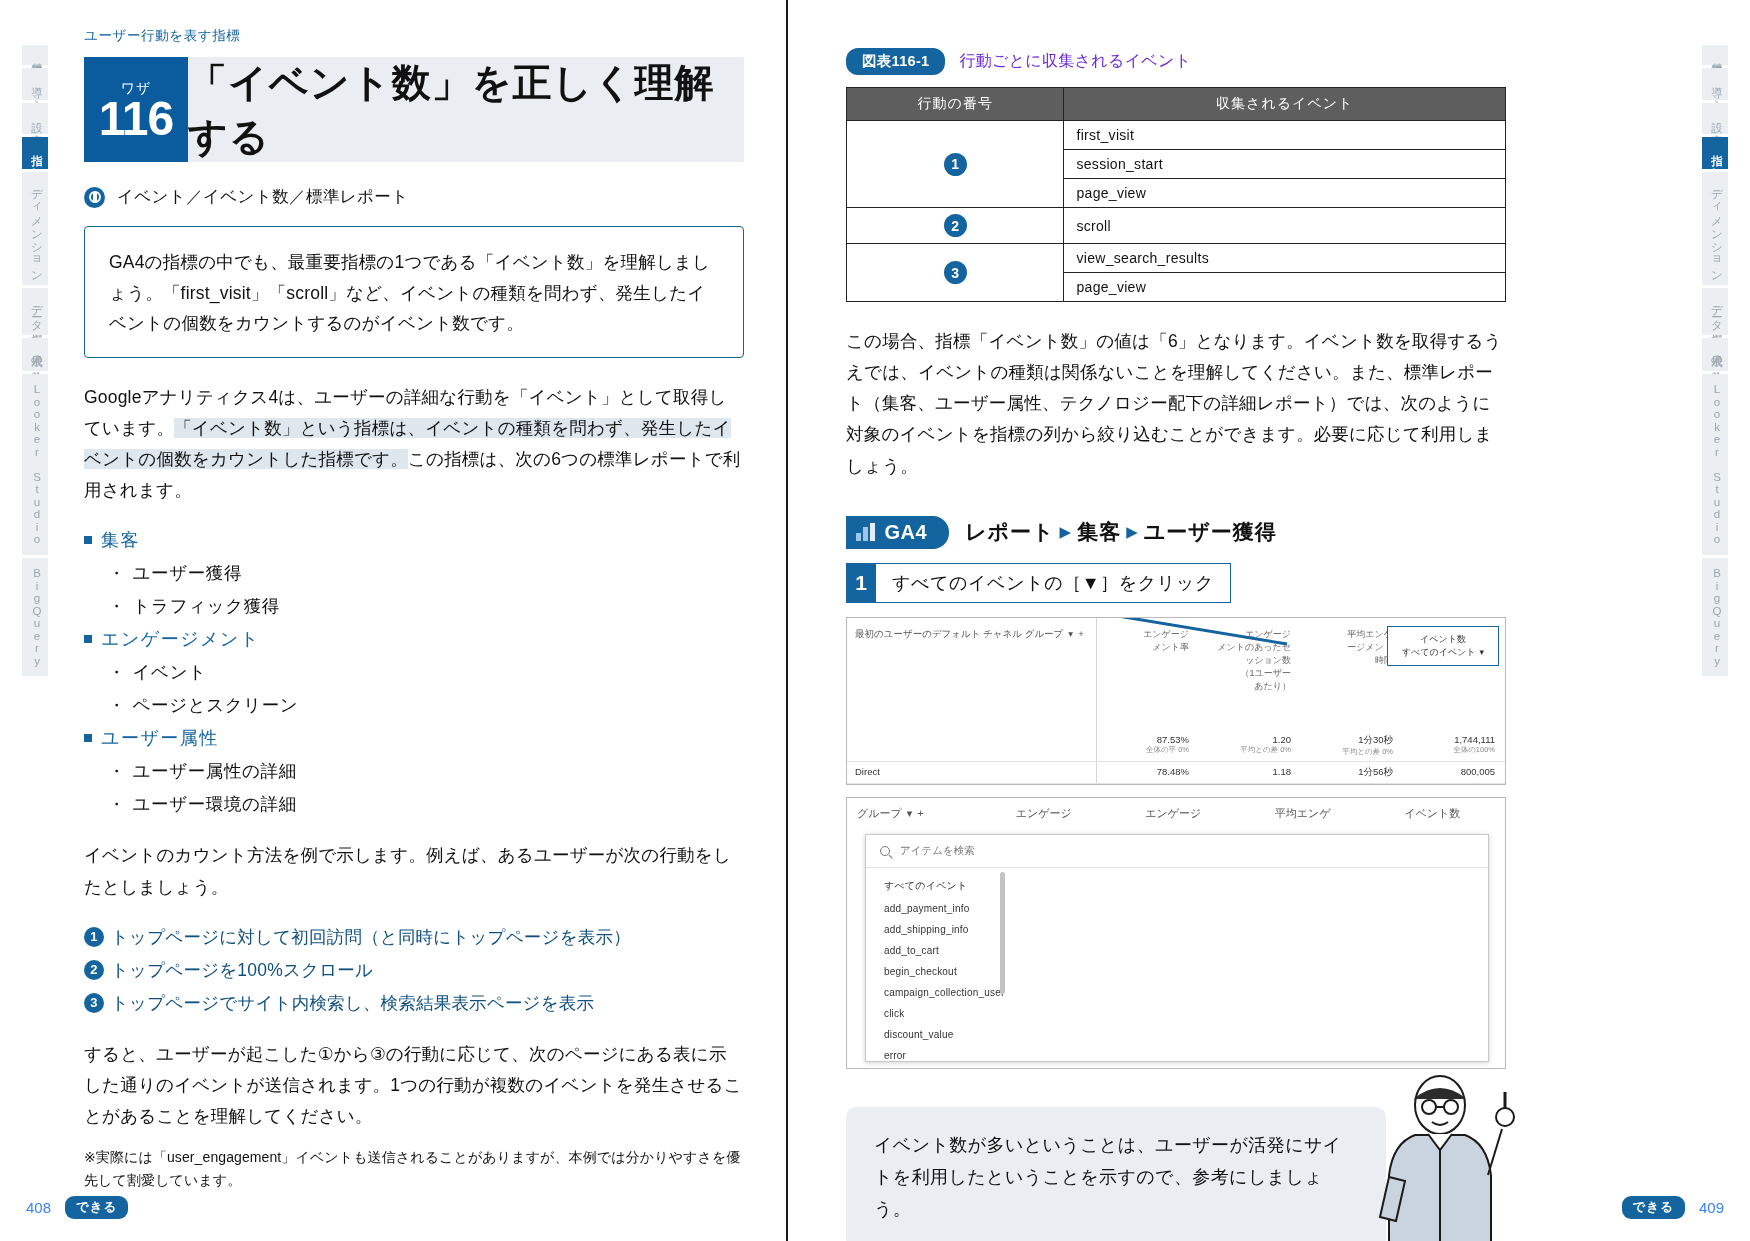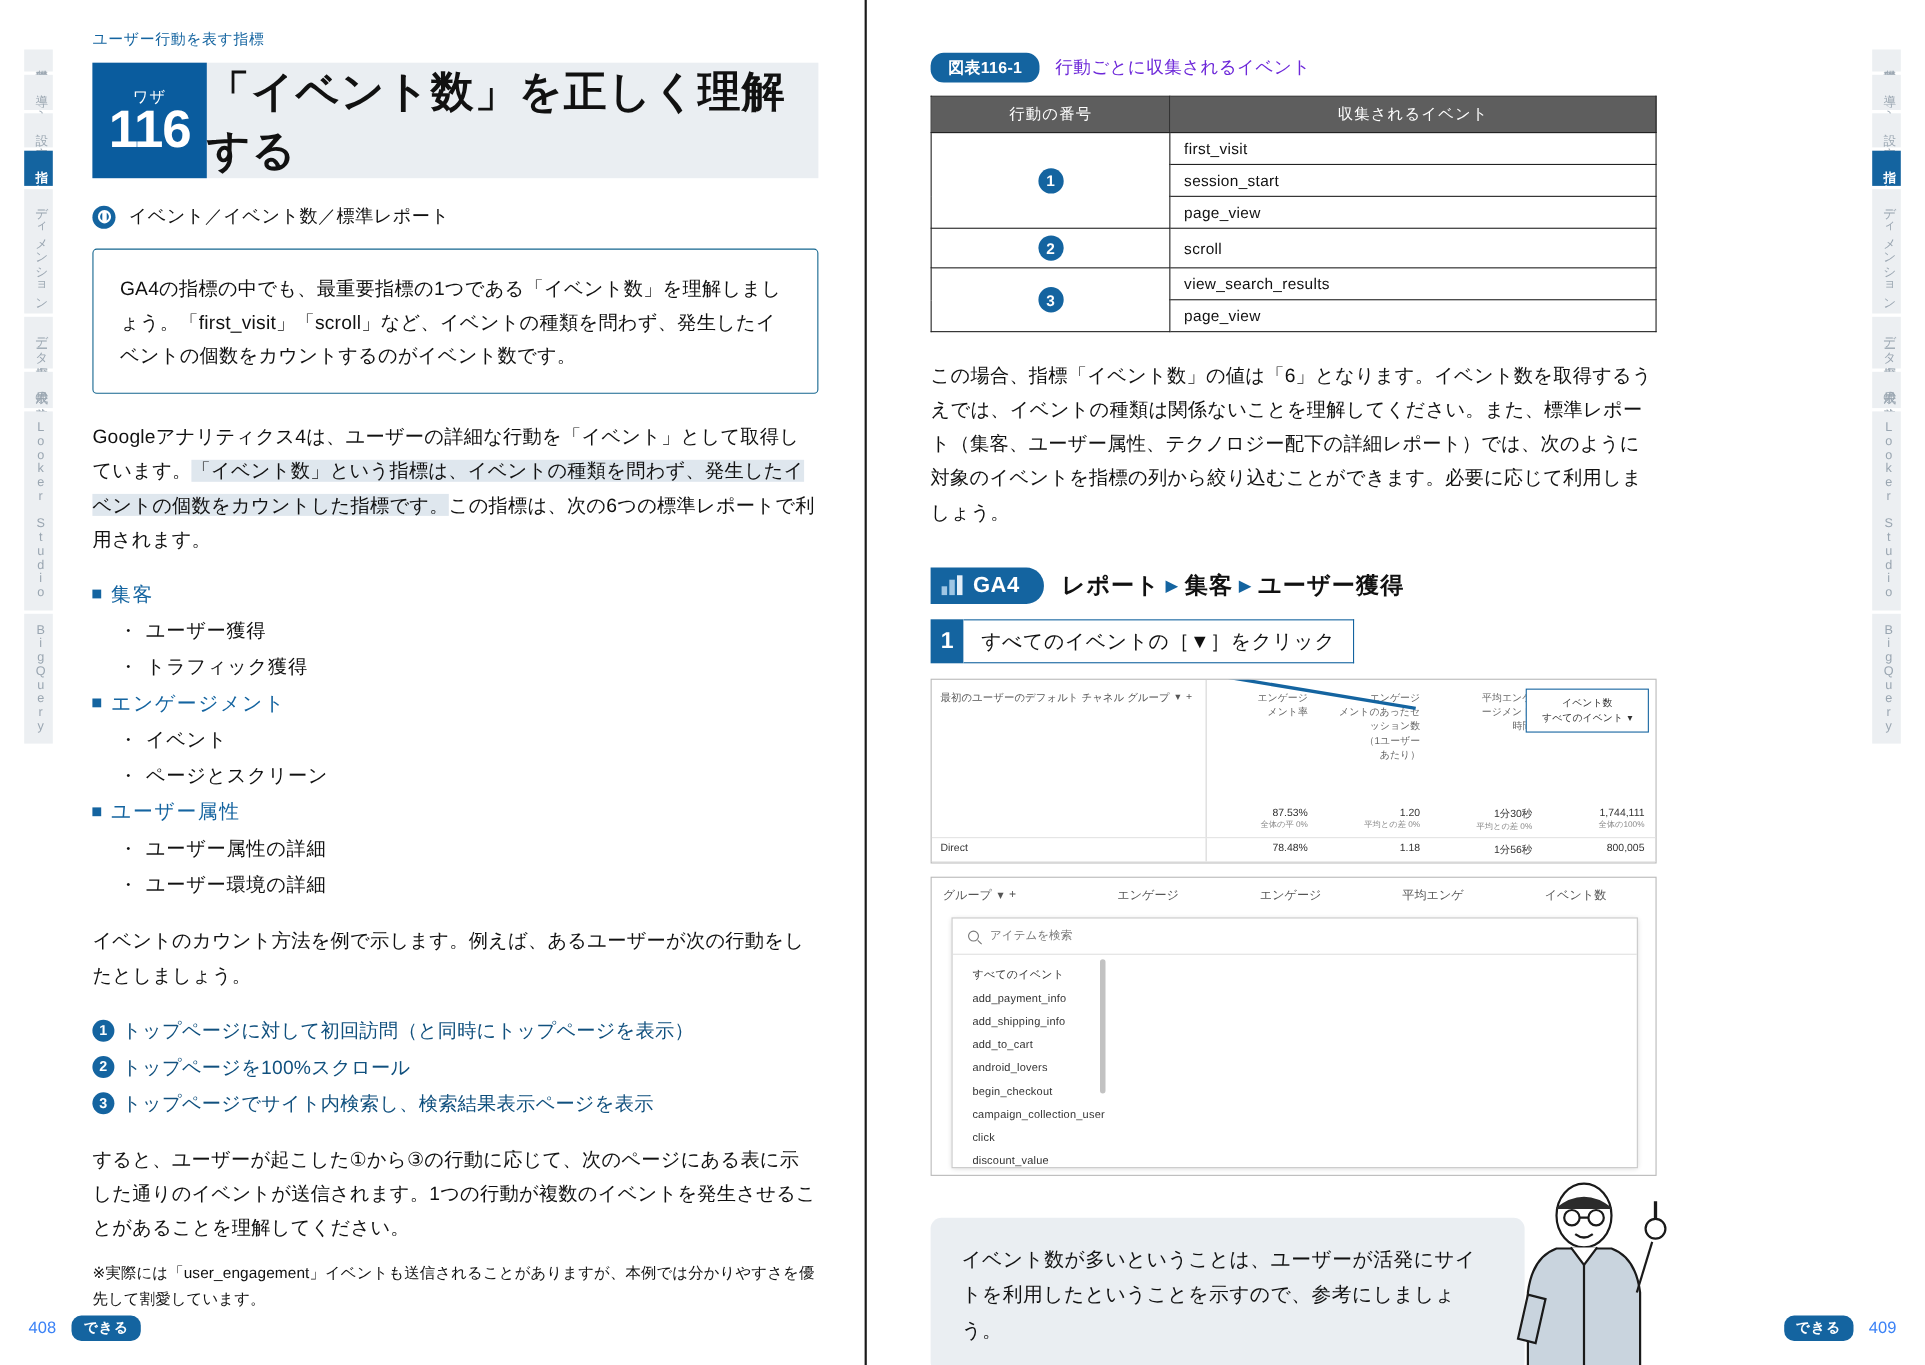--- a/index.html
+++ b/index.html
@@ -518,21 +518,20 @@
           <div class="dd-search">
             <span class="mag"></span>
             <span>アイテムを検索</span>
           </div>
           <div class="dd-list" id="dd-list">
             <div class="dd-scroll"></div>
           <div class="dd-item">すべてのイベント</div>
               <div class="dd-item">add_payment_info</div>
               <div class="dd-item">add_shipping_info</div>
               <div class="dd-item">add_to_cart</div>
-              <div class="dd-item">android_lovers</div>
               <div class="dd-item">begin_checkout</div>
               <div class="dd-item">campaign_collection_user</div>
               <div class="dd-item">click</div>
               <div class="dd-item">discount_value</div>
               <div class="dd-item">error</div>
             </div>
         </div>
 
       </div>
 

